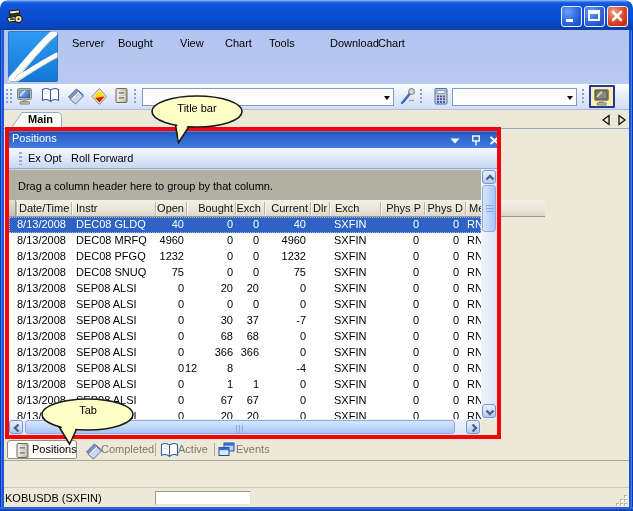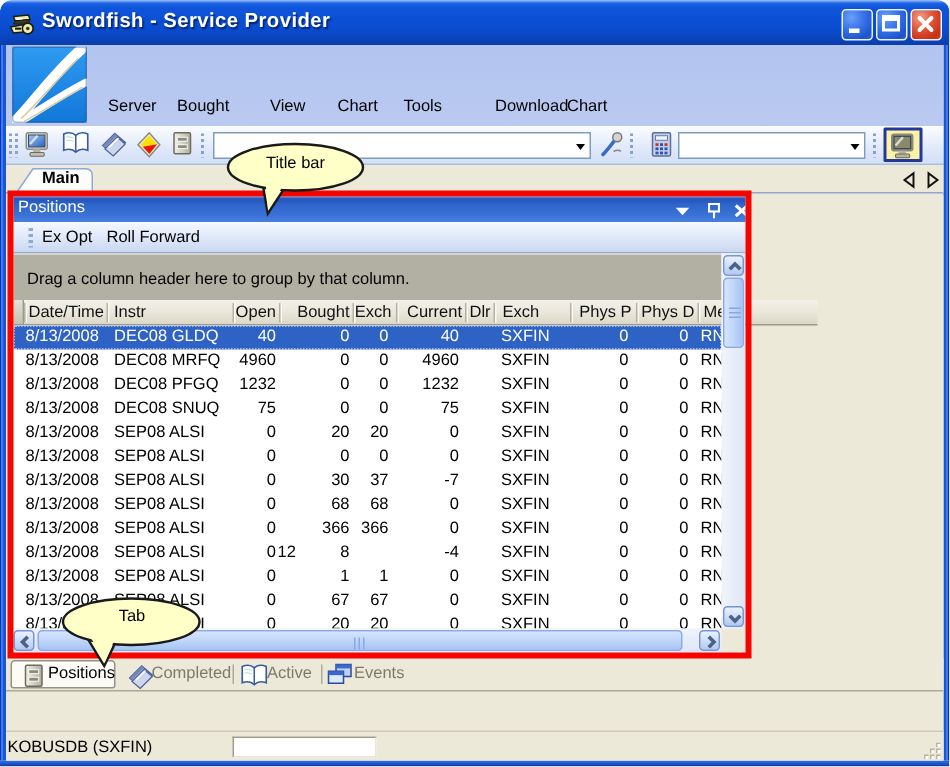--- a/index.html
+++ b/index.html
@@ -13,21 +13,21 @@
 .title-text{position:absolute;left:28px;top:6px;color:#fff;font-size:13.5px;font-weight:bold;letter-spacing:.3px;text-shadow:1px 1px 1px rgba(0,10,60,.65);}
 .wbtn{position:absolute;top:6px;width:21px;height:21px;border-radius:3px;border:1px solid #eef2fc;}
 .wbtn.min,.wbtn.max{background:radial-gradient(circle at 30% 25%,#6aa0f8 0%,#3570e8 45%,#1d54cc 80%,#2e63d8 100%);}
 .wbtn.close{background:radial-gradient(circle at 30% 25%,#f0a088 0%,#e2573a 40%,#c43012 80%,#d4472a 100%);}
 
 .bl{position:absolute;left:0;top:30px;width:4px;height:477px;background:linear-gradient(90deg,#0538b2 0 1px,#3d7cf0 1px 2px,#1a55d4 2px 4px);}
 .br{position:absolute;right:0;top:30px;width:4px;height:477px;background:linear-gradient(270deg,#0538b2 0 1px,#3d7cf0 1px 2px,#1a55d4 2px 4px);}
 .bb{position:absolute;left:0;top:507px;width:633px;height:4px;background:linear-gradient(180deg,#2a63da 0 2px,#1a50c8 2px 3px,#0c3cae 3px 4px);}
 
 .menuzone{position:absolute;left:4px;top:30px;width:625px;height:54px;background:linear-gradient(180deg,#b2c5ef,#bac9f0);}
-.menuitem{position:absolute;top:37px;color:#000;font-size:11px;margin-top:28px;}
+.menuitem{position:absolute;top:37px;color:#000;font-size:11px;}
 .toolzone{position:absolute;left:4px;top:84px;width:625px;height:26px;background:linear-gradient(180deg,#fbfdff,#e2eafa 55%,#d2dff6);border-bottom:1px solid #aabce0;}
 .grip{position:absolute;top:89px;width:2px;height:16px;background-image:repeating-linear-gradient(180deg,#87a0cf 0 2px,rgba(0,0,0,0) 2px 4px);}
 .tbtn{position:absolute;top:87px;width:22px;height:21px;}
 .combo{position:absolute;top:88px;height:18px;background:#fff;border:1px solid #7f9db9;}
 .combo .da{position:absolute;right:3px;top:7px;width:0;height:0;border:3.5px solid transparent;border-top:4px solid #000;}
 
 .tabstrip{position:absolute;left:4px;top:110px;width:625px;height:19px;background:#ece9d8;border-bottom:1px solid #94a6cc;}
 
 .client{position:absolute;left:4px;top:130px;width:625px;height:377px;background:#ece9d8;}
 
@@ -76,21 +76,20 @@
 <div class="titlebar">
  <svg class="abs" style="left:6px;top:7px" width="17" height="17" viewBox="0 0 17 17">
    <polygon points="3,4 13,3 14,6 4,7" fill="#efeaa6" stroke="#1a1a10" stroke-width="1"></polygon>
    <polygon points="4,7 14,6 13,9 3,9" fill="#3a3826" stroke="#1a1a10" stroke-width=".6"></polygon>
    <polygon points="1,11 12,9 13,14 3,15" fill="#efeaa6" stroke="#1a1a10" stroke-width="1"></polygon>
    <circle cx="12.5" cy="12" r="3.6" fill="#efeaa6" stroke="#1a1a10" stroke-width="1.1"></circle>
    <circle cx="12.5" cy="12" r="1.2" fill="#3a3826"></circle>
    <rect x="4" y="11.4" width="4" height="1.4" fill="#1a1a10"></rect>
    <polygon points="5,5.2 9,4.8 9,6 5,6.2" fill="#fff"></polygon>
  </svg>
- <div class="title-text">Swordfish - Service Provider</div>
  <div class="wbtn min" style="left:561px">
    <svg width="19" height="19" viewBox="0 0 19 19">
           <rect x="4" y="12" width="7" height="3" fill="#fff"></rect>
         </svg></div>
  <div class="wbtn max" style="left:584px">
    <svg width="19" height="19" viewBox="0 0 19 19">
           <rect x="4" y="4" width="10" height="9" fill="none" stroke="#fff" stroke-width="2"></rect>
           <rect x="4" y="4" width="10" height="3" fill="#fff"></rect>
         </svg></div>
  <div class="wbtn close" style="left:607px">

